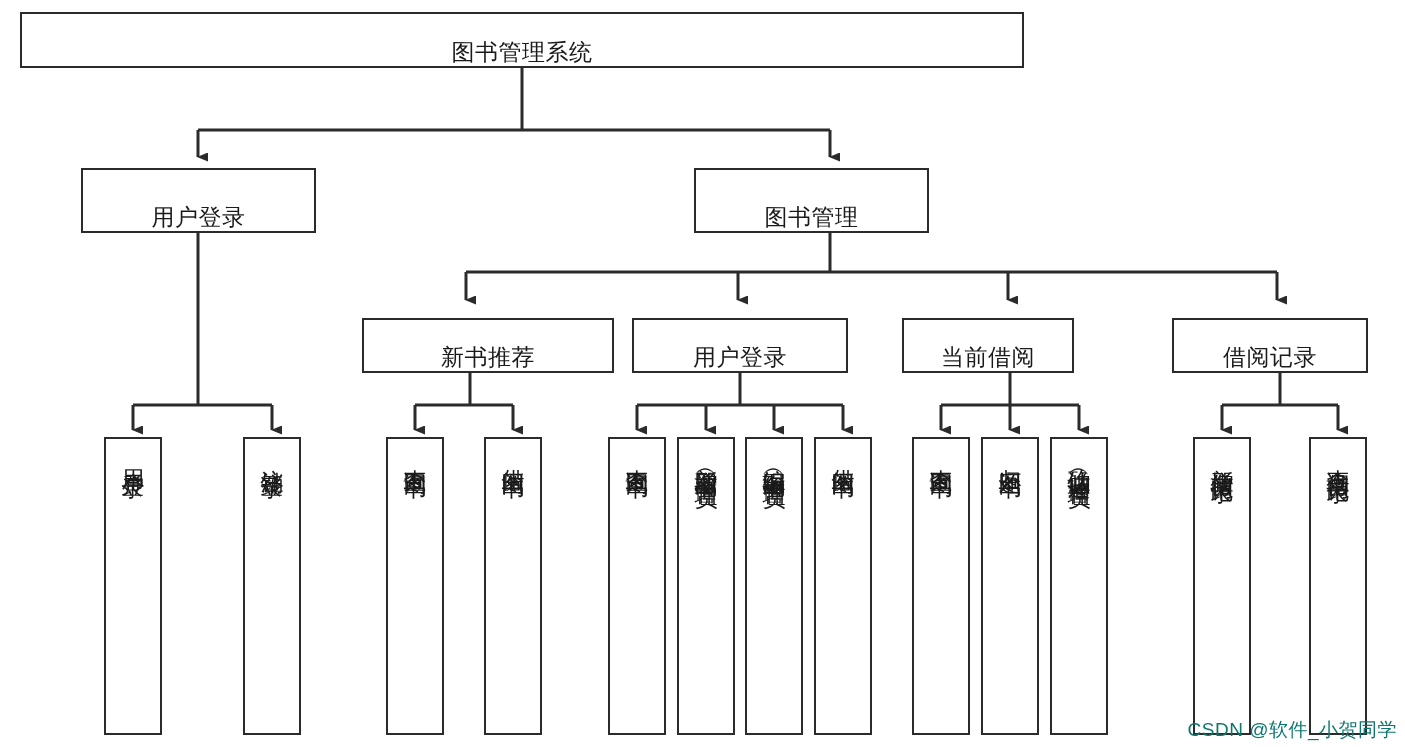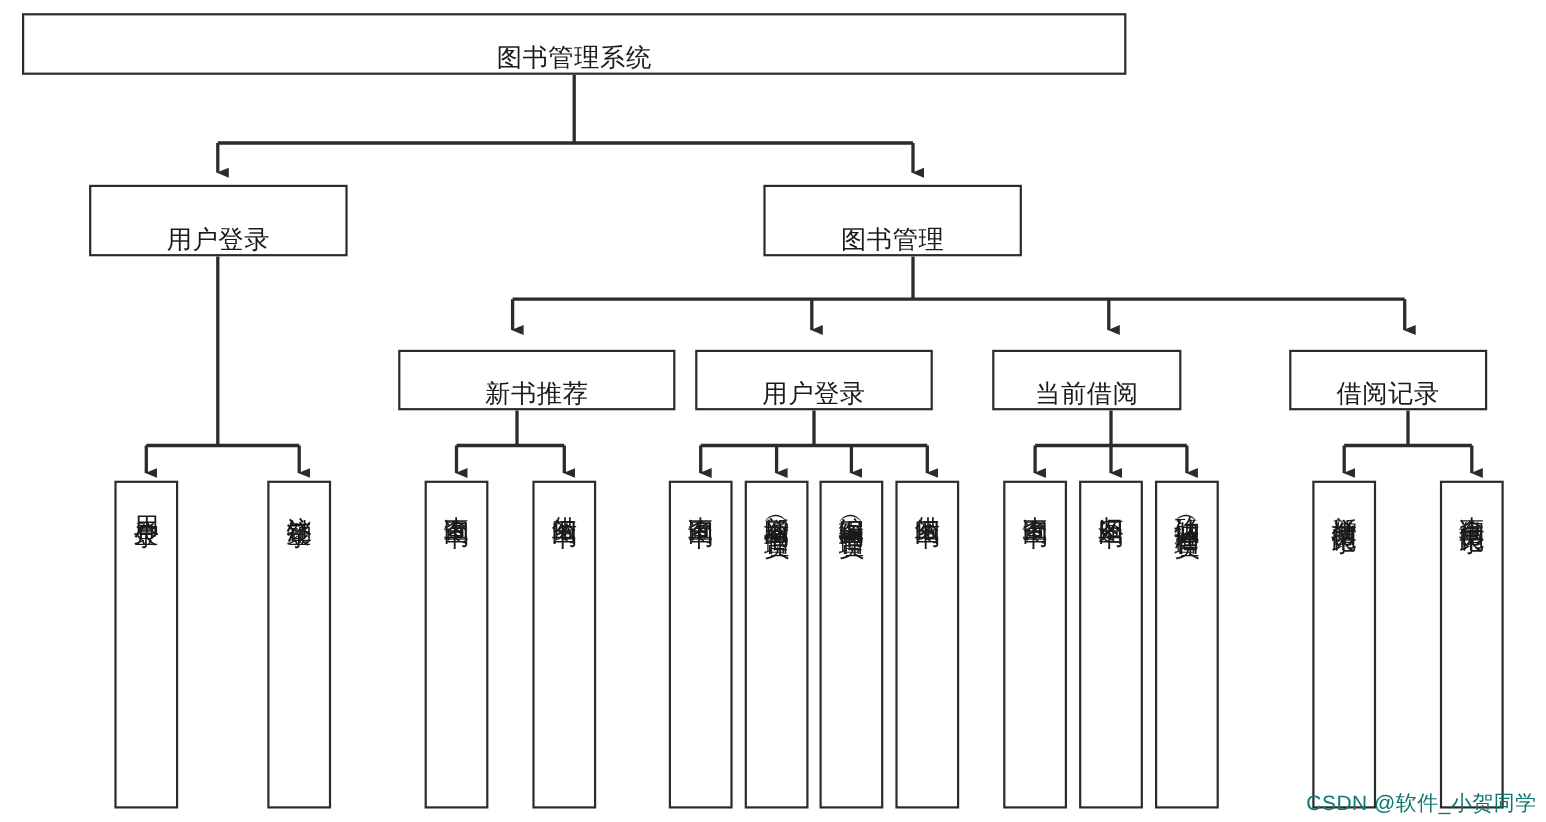--- a/index.html
+++ b/index.html
@@ -139,21 +139,21 @@
 
   <div class="node horizontal" style="left:362px; top:318px; width:252px; height:55px;">
     <span class="node-label">新书推荐</span>
   </div>
   <div class="node horizontal" style="left:632px; top:318px; width:216px; height:55px;">
     <span class="node-label">用户登录</span>
   </div>
   <div class="node horizontal" style="left:902px; top:318px; width:172px; height:55px;">
     <span class="node-label">当前借阅</span>
   </div>
-  <div class="node horizontal" style="left:1172px; top:318px; width:180px; height:55px;">
+  <div class="node horizontal" style="left:1172px; top:318px; width:196px; height:55px;">
     <span class="node-label">借阅记录</span>
   </div>
 
   <div class="node vertical" style="left:104px; top:437px; width:58px; height:298px;">
     <span class="node-label">用户登录</span>
   </div>
   <div class="node vertical" style="left:243px; top:437px; width:58px; height:298px;">
     <span class="node-label">注销登录</span>
   </div>
 

